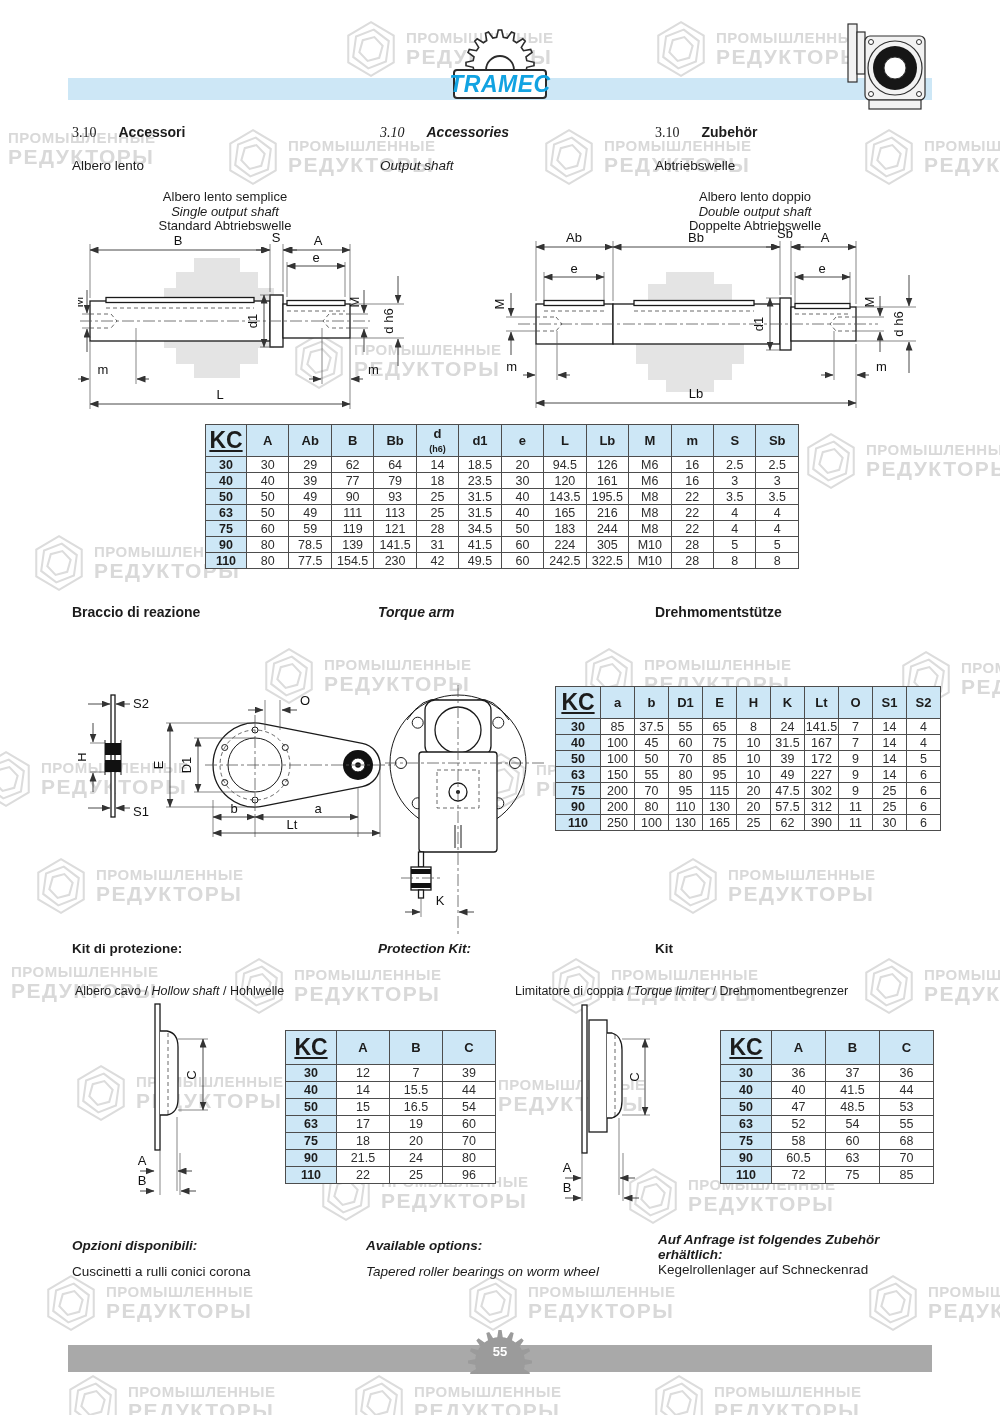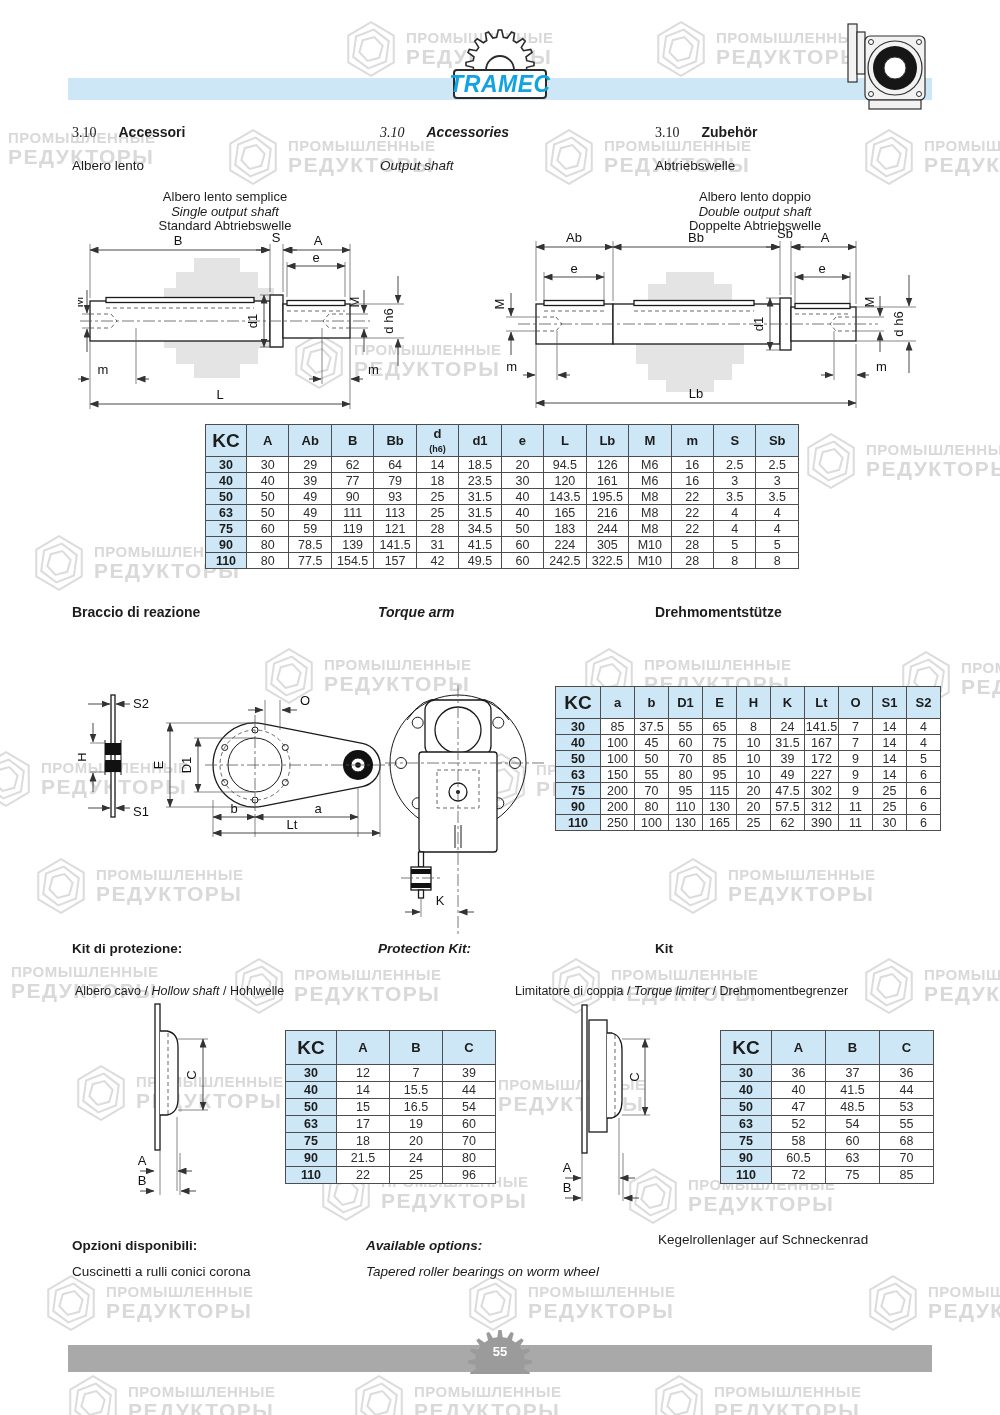--- a/index.html
+++ b/index.html
@@ -21,21 +21,21 @@
   .sec .ttl{font-weight:bold;margin-left:22px;}
   .it-style{font-style:italic;}
   .sub{position:absolute;z-index:2;font-size:13.5px;font-weight:normal;}
   .cap{position:absolute;z-index:2;width:300px;text-align:center;font-size:13px;line-height:14.5px;}
   .h2{position:absolute;z-index:2;font-size:14px;font-weight:bold;}
   .smallcap{position:absolute;z-index:2;font-size:12.5px;}
   
   table{position:absolute;z-index:2;border-collapse:collapse;table-layout:fixed;background:#fff;}
   th,td{border:1px solid #4d4d4d;text-align:center;padding:0;overflow:hidden;}
   thead th{background:#cde7f6;font-size:13px;font-weight:bold;height:31px;line-height:1.05;}
-  thead th:first-child{font-size:19px;}
+  thead th:first-child{font-size:23px;text-decoration:underline;}
   thead th small{font-size:9px;}
   tbody th{background:#cde7f6;font-weight:bold;font-size:12.5px;height:15px;}
   tbody td{font-size:12.5px;color:#2e2e2e;height:15px;}
   #tbl-shaft{left:205px;top:424px;width:594px;}
   #tbl-shaft tr>*:first-child{width:40px;}
   #tbl-arm{left:555px;top:686px;width:386px;}
   #tbl-arm tr>*:first-child{width:44px;}
   #tbl-kit-a{left:285px;top:1030px;width:211px;}
   #tbl-kit-b{left:720px;top:1030px;width:214px;}
   #tbl-kit-a tr>*:first-child,#tbl-kit-b tr>*:first-child{width:50px;}
@@ -46,21 +46,21 @@
   .draw .o{fill:#fff;stroke:#1a1a1a;stroke-width:1.3;}
   .draw .thin{fill:none;stroke:#1a1a1a;stroke-width:1;}
   .draw .sil{fill:#e4e4e4;stroke:none;}
   .draw .dim{stroke:#333;stroke-width:.9;fill:none;}
   .draw .ext{stroke:#555;stroke-width:.7;fill:none;}
   .draw .cl{stroke:#555;stroke-width:.8;stroke-dasharray:12 3 3 3;fill:none;}
   .draw .hid{stroke:#444;stroke-width:.8;stroke-dasharray:4 3;fill:none;}
   .draw text{font-size:13px;fill:#111;font-family:"Liberation Sans",sans-serif;}
   
   .opt{position:absolute;z-index:2;font-size:13.5px;}
-  .opt .t{font-weight:bold;}
+  .opt .t{font-weight:bold;font-style:italic;}
   .opt .x{margin-top:11px;font-weight:normal;}
   
   #footer-bar{top:1345px;height:27px;background:#a9a9a9;}
   #footer-gear{position:absolute;left:455px;top:1316px;z-index:3;}
   #footer-gear text{font-size:13px;font-weight:bold;fill:#fff;font-family:"Liberation Sans",sans-serif;}
   
   #logo{position:absolute;left:428px;top:24px;z-index:3;}
   #logo .tr-text{font-size:23px;font-weight:bold;font-style:italic;fill:#12a3e2;letter-spacing:.5px;}
 </style>
 </head>
@@ -737,21 +737,21 @@
           <td>M10</td>
           <td>28</td>
           <td>5</td>
           <td>5</td>
         </tr>
         <tr>
           <th>110</th>
           <td>80</td>
           <td>77.5</td>
           <td>154.5</td>
-          <td>157</td>
+          <td>230</td>
           <td>42</td>
           <td>49.5</td>
           <td>60</td>
           <td>242.5</td>
           <td>322.5</td>
           <td>M10</td>
           <td>28</td>
           <td>8</td>
           <td>8</td>
         </tr>
@@ -1143,20 +1143,21 @@
 
   <div class="opt" style="left:72px;top:1238px;width:290px">
     <div class="t">Opzioni disponibili:</div>
     <div class="x">Cuscinetti a rulli conici corona</div>
   </div>
   <div class="opt it-style" style="left:366px;top:1238px;width:270px">
     <div class="t">Available options:</div>
     <div class="x">Tapered roller bearings on worm wheel</div>
   </div>
   <div class="opt" style="left:658px;top:1232px;width:250px">
+    <div class="t">Auf Anfrage ist folgendes Zubehör erhältlich:</div>
     <div class="x" style="margin-top:0">Kegelrollenlager auf Schneckenrad</div>
   </div>
 
   <div id="footer-bar" class="bar"></div>
   <svg id="footer-gear" width="90" height="58" viewBox="0 0 90 58">
     <path fill="#9b9b9b" d="M42.1 22.2 L43.4 14.0 L46.6 14.0 L47.9 22.2 L51.4 22.9 L55.8 15.9 L58.7 17.1 L56.8 25.1 L59.8 27.1 L66.5 22.3 L68.7 24.5 L63.9 31.2 L65.9 34.2 L73.9 32.3 L75.1 35.2 L68.1 39.6 L68.8 43.1 L77.0 44.4 L77.0 47.6 L68.8 48.9 L68.1 52.4 L75.1 56.8 L73.9 59.7 L65.9 57.8 L63.9 60.8 L68.7 67.5 L66.5 69.7 L59.8 64.9 L56.8 66.9 L58.7 74.9 L55.8 76.1 L51.4 69.1 L47.9 69.8 L46.6 78.0 L43.4 78.0 L42.1 69.8 L38.6 69.1 L34.2 76.1 L31.3 74.9 L33.2 66.9 L30.2 64.9 L23.5 69.7 L21.3 67.5 L26.1 60.8 L24.1 57.8 L16.1 59.7 L14.9 56.8 L21.9 52.4 L21.2 48.9 L13.0 47.6 L13.0 44.4 L21.2 43.1 L21.9 39.6 L14.9 35.2 L16.1 32.3 L24.1 34.2 L26.1 31.2 L21.3 24.5 L23.5 22.3 L30.2 27.1 L33.2 25.1 L31.3 17.1 L34.2 15.9 L38.6 22.9 Z"></path>
     <circle cx="45" cy="46" r="25" fill="#9b9b9b"></circle>
     <text x="45" y="40" text-anchor="middle">55</text>
   </svg>
 

